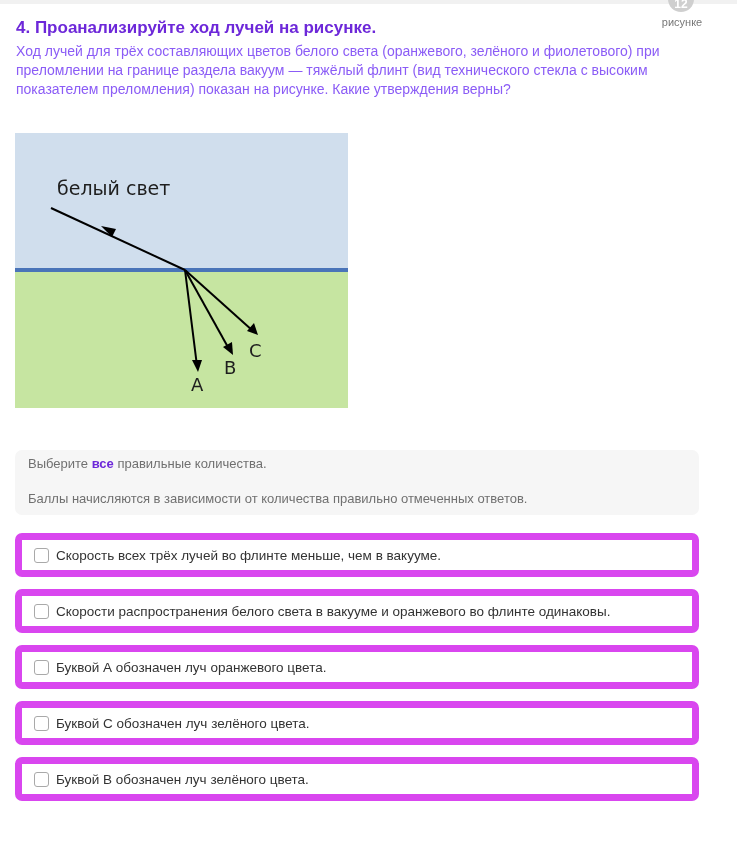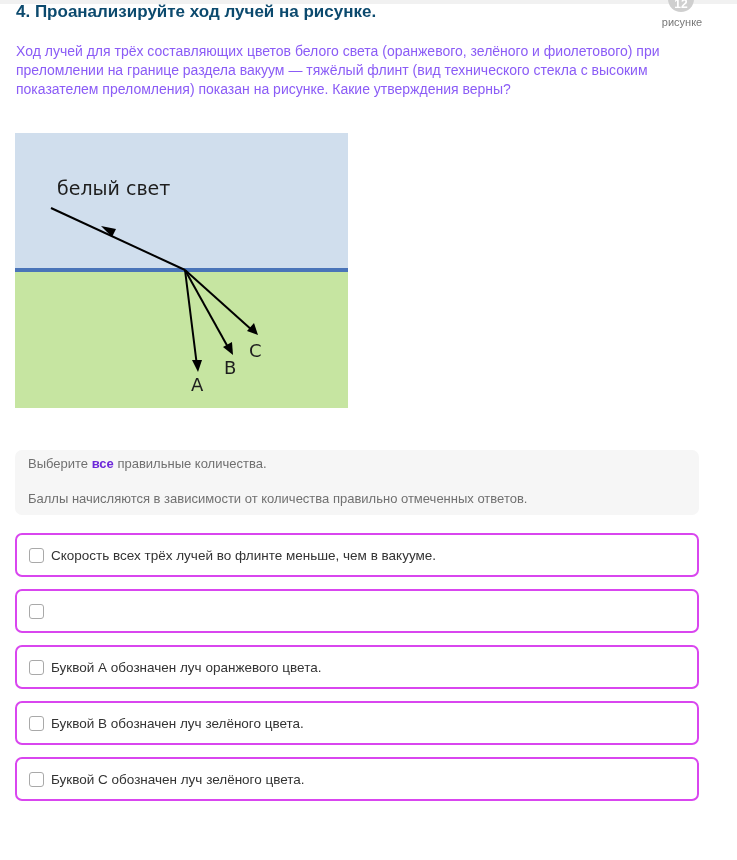--- a/index.html
+++ b/index.html
@@ -1,30 +1,30 @@
 <!DOCTYPE html>
 <html><head>
 <meta charset="utf-8">
 <style>
   * { box-sizing: border-box; margin: 0; padding: 0; }
   html, body { width: 737px; height: 860px; overflow: hidden; background: #ffffff; }
   body { font-family: "Liberation Sans", "DejaVu Sans", sans-serif; color: #2b2b2b; position: relative; }
   .top-strip { position: absolute; left: 0; top: 0; width: 737px; height: 4px; background: #f1f1f1; }
-  .title { position: absolute; left: 16px; top: 2px; font-size: 17px; font-weight: bold; color: #0c4a6e; letter-spacing: 0; }
+  .title { position: absolute; left: 16px; top: 18px; font-size: 17px; font-weight: bold; color: #6d28d9; letter-spacing: 0; }
   .points { position: absolute; left: 660px; top: 0; width: 44px; text-align: center; }
   .points-circle { position: absolute; left: 8px; top: -14px; width: 26px; height: 26px; border-radius: 50%; background: #cfcfcf; color: #ffffff; font-size: 12px; font-weight: bold; text-align: center; line-height: 36px; overflow: hidden; }
   .points-label { position: absolute; left: 0; top: 16px; width: 44px; font-size: 11px; color: #777; text-align: center; }
   .description { position: absolute; left: 16px; top: 42px; width: 660px; font-size: 14px; line-height: 19px; color: #8b5cf6; }
   .figure { position: absolute; left: 15px; top: 133px; width: 333px; height: 333px; }
   .instructions { position: absolute; left: 15px; top: 450px; width: 684px; height: 65px; background: #f6f6f6; border-radius: 7px; padding: 6px 13px; font-size: 13px; color: #707070; }
   .instructions p { line-height: 16px; }
   .instructions p + p { margin-top: 19px; }
   .instructions b { color: #6d28d9; font-weight: bold; }
   .options { position: absolute; left: 15px; top: 533px; width: 684px; }
-  .option { display: flex; align-items: center; height: 44px; border: 2px solid #d946ef; border-radius: 7px; background: #fff; margin-bottom: 12px; padding-left: 12px; cursor: pointer; }
+  .option { display: flex; align-items: center; height: 44px; border: 7px solid #d946ef; border-radius: 7px; background: #fff; margin-bottom: 12px; padding-left: 12px; cursor: pointer; }
   .checkbox { width: 15px; height: 15px; border: 1px solid #a9a9a9; border-radius: 3px; background: #fff; margin-right: 7px; flex: 0 0 auto; }
   .option-label { font-size: 13.5px; color: #333; }
 </style>
 </head>
 <body>
 
 <div class="top-strip"></div>
 
 <h1 class="title">4. Проанализируйте ход лучей на рисунке.</h1>
 
@@ -65,26 +65,27 @@
   <p>Баллы начисляются в зависимости от количества правильно отмеченных ответов.</p>
 </div>
 
 <div class="options">
   <label class="option">
     <span class="checkbox"></span>
     <span class="option-label">Скорость всех трёх лучей во флинте меньше, чем в вакууме.</span>
   </label>
   <label class="option">
     <span class="checkbox"></span>
+    <span class="option-label">Скорости распространения белого света в вакууме и оранжевого во флинте одинаковы.</span>
   </label>
   <label class="option">
     <span class="checkbox"></span>
     <span class="option-label">Буквой А обозначен луч оранжевого цвета.</span>
   </label>
   <label class="option">
     <span class="checkbox"></span>
-    <span class="option-label">Буквой В обозначен луч зелёного цвета.</span>
+    <span class="option-label">Буквой С обозначен луч зелёного цвета.</span>
   </label>
   <label class="option">
     <span class="checkbox"></span>
-    <span class="option-label">Буквой С обозначен луч зелёного цвета.</span>
+    <span class="option-label">Буквой В обозначен луч зелёного цвета.</span>
   </label>
 </div>
 
 </body></html>

